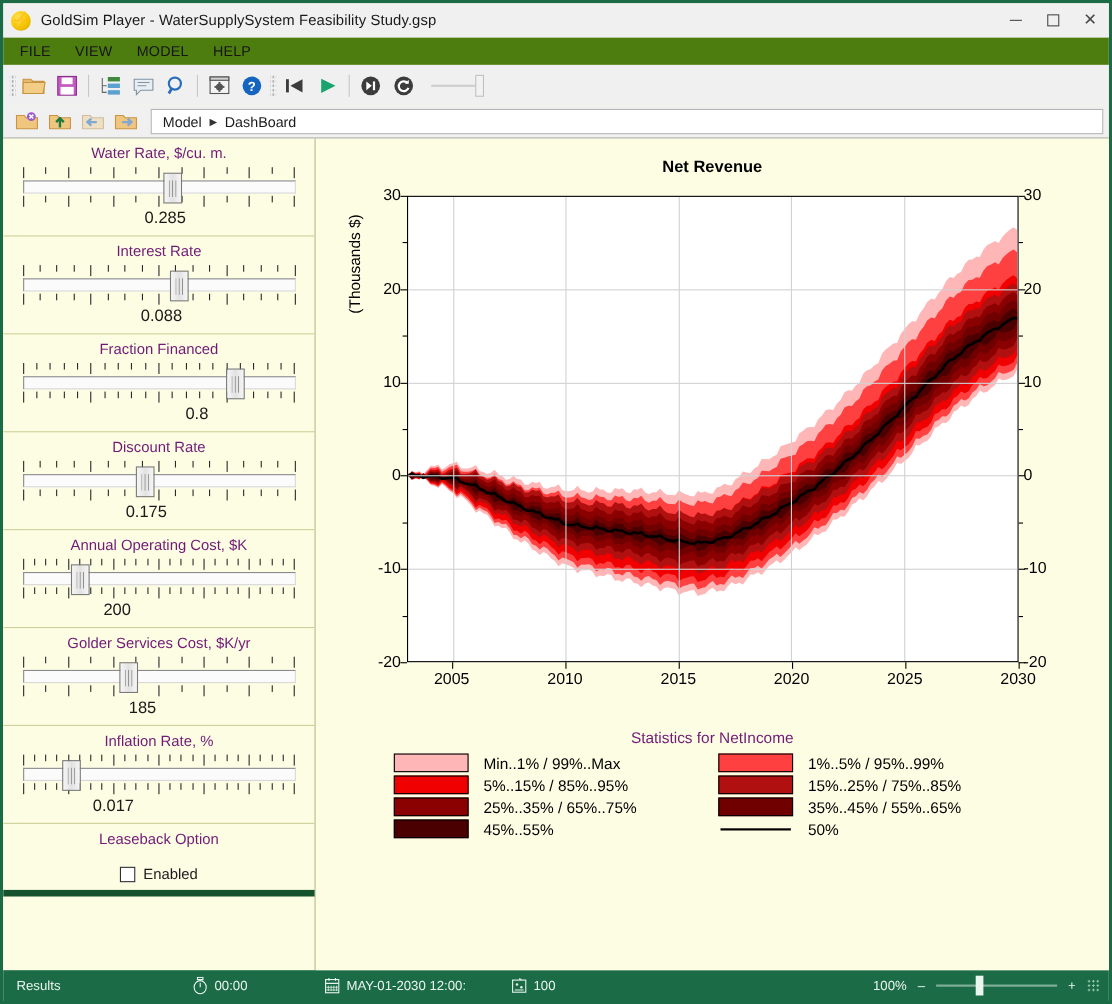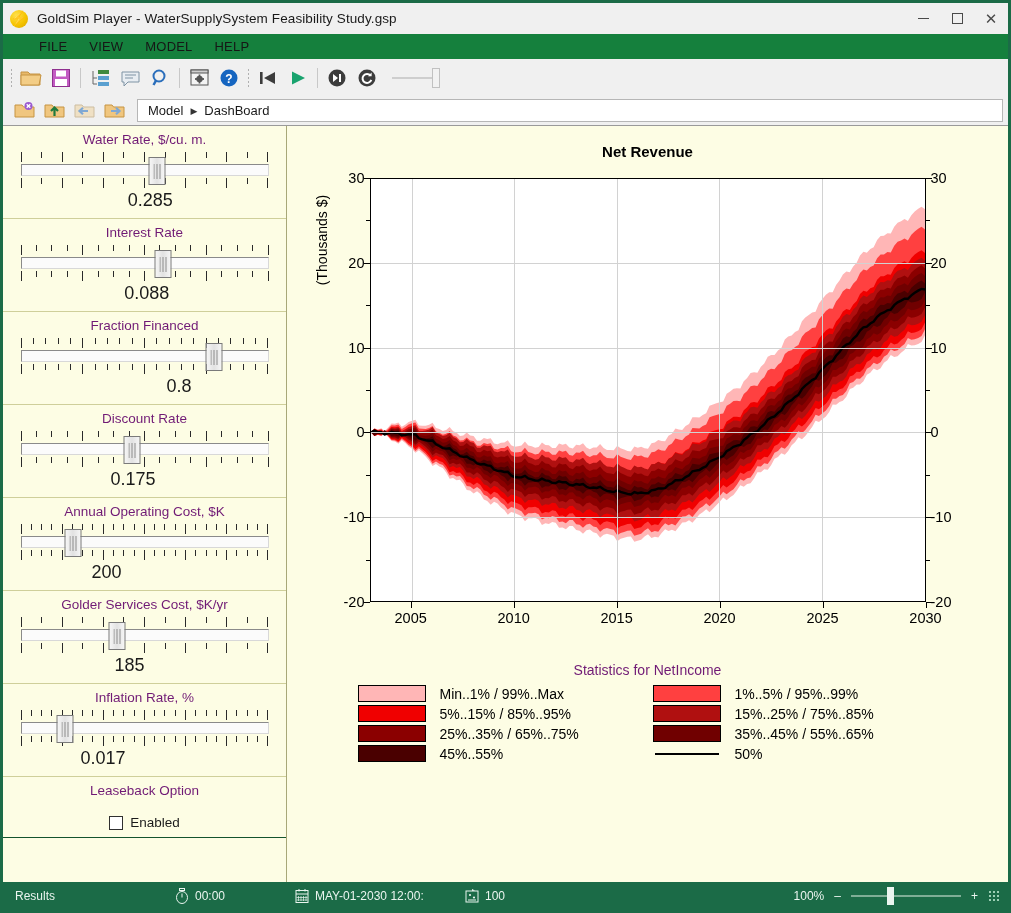--- a/index.html
+++ b/index.html
@@ -39,22 +39,22 @@
   .winbtn {
     width: 34px; height: 31px; display: flex; align-items: center; justify-content: center;
     font-size: 13px; color: #404040; background: transparent;
   }
   .winbtn .g-min { display:block; width: 11px; height: 1px; background:#4a4a4a; }
   .winbtn .g-max { display:block; width: 11px; height: 11px; border: 1px solid #4a4a4a; }
   .winbtn .g-close { display:block; font-size: 15px; line-height: 15px; color:#4a4a4a; }
 
   
   .menubar {
-    height: 25px; background: #15803d; display: flex; align-items: center;
-    padding-left: 25px; flex: 0 0 auto;
+    height: 25px; background: #4d7c0f; display: flex; align-items: center;
+    padding-left: 4px; flex: 0 0 auto;
   }
   .menu-item {
     font-size: 13px; color: #161616; padding: 2px 11px; letter-spacing: .2px;
   }
 
   
   .toolbar1 {
     height: 37px; background: #f0f0f0; display: flex; align-items: center;
     padding-left: 4px; flex: 0 0 auto;
   }
@@ -117,21 +117,21 @@
   .thumb {
     position: absolute; top: 5px; width: 17px; height: 28px;
     background: linear-gradient(to right,#f6f6f6 0%,#e2e2e2 50%,#f6f6f6 100%);
     border: 1px solid #7a7a7a; transform: translateX(-50%);
   }
   .thumb::after {
     content: ""; position: absolute; left: 4px; top: 6px; width: 8px; height: 15px;
     background-image: linear-gradient(to right,#8d8d8d 1px, transparent 1px);
     background-size: 3px 100%;
   }
-  .sb-value { font-size: 18px; color: #1a1a1a; margin-top: -2px; }
+  .sb-value { font-size: 15px; color: #1a1a1a; margin-top: -2px; }
   .chk-row { display: flex; align-items: center; gap: 7px; margin-top: 12px; align-self: center; }
   .chk-box { width: 14px; height: 14px; border: 1px solid #303030; background: #fff; }
   .chk-label { font-size: 13.5px; color: #1a1a1a; }
   .sb-spacer { flex: 1; border-bottom: none; }
 
   
   .dash { flex: 1; background: #fdfde4; position: relative; min-width: 0;
           display: flex; flex-direction: column; align-items: center; }
   .chart-title { font-size: 24px; font-weight: bold; color: #000; margin-top: 8px;
                  letter-spacing: -.2px; font-family: "Liberation Sans", sans-serif; }
@@ -687,21 +687,21 @@
               <span class="tick min"></span>
               <span class="tick min"></span>
               <span class="tick min"></span>
               <span class="tick maj"></span>
             </div>
             <div class="thumb" style="left: 18%;"></div>
         </div>
         <div class="sb-value" style="margin-left: -82.8px;">0.017</div>
       </div>
 
-      <div class="sb-panel" style="border-bottom:1px solid #14532d;">
+      <div class="sb-panel" style="border-bottom:6px solid #14532d;">
         <div class="sb-title">Leaseback Option</div>
         <div class="chk-row">
           <span class="chk-box"></span>
           <span class="chk-label">Enabled</span>
         </div>
       </div>
 
       <div class="sb-panel sb-spacer"></div>
     </div>
 

